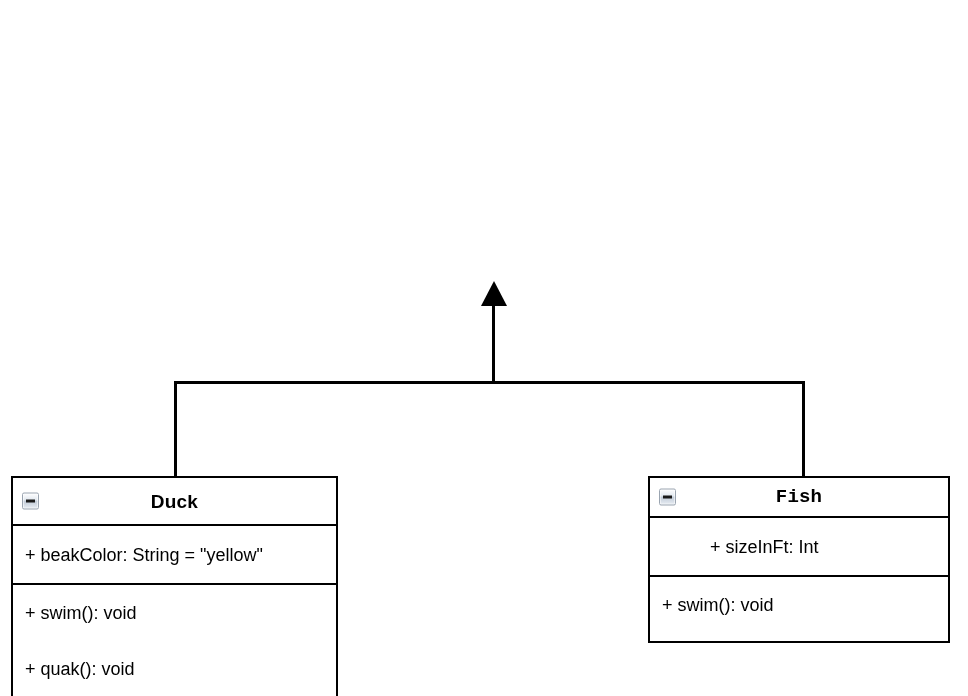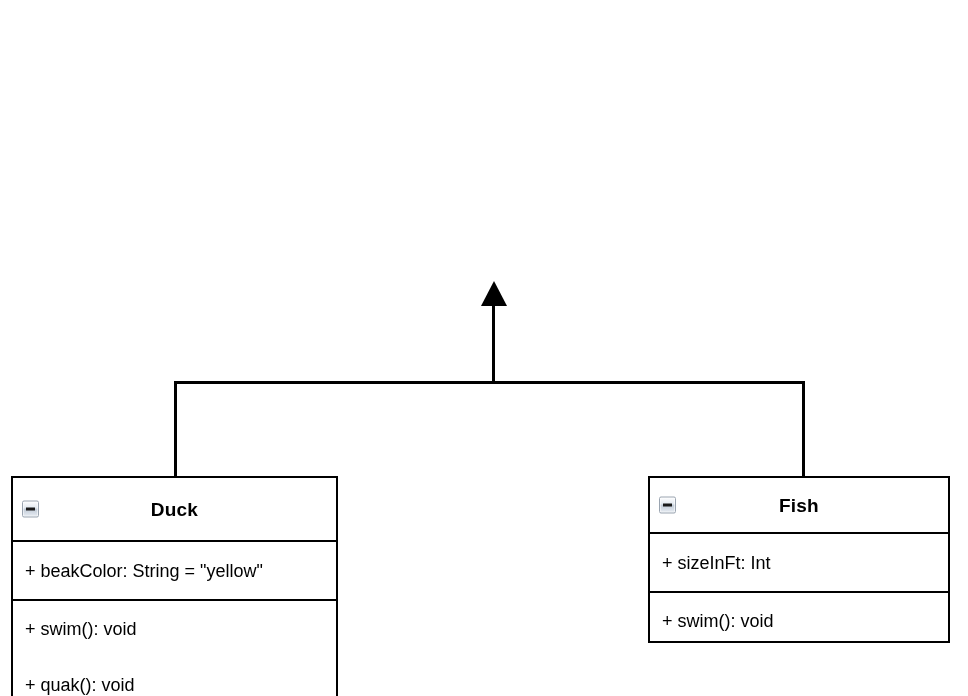--- a/index.html
+++ b/index.html
@@ -112,48 +112,48 @@
 
 
   <div class="arrow-head" style="left:481px; top:281px;"></div>
   <div class="conn-line conn-v" style="left:492px; top:305px; height:79px;"></div>
   <div class="conn-line conn-h" style="left:174px; top:381px; width:631px;"></div>
   <div class="conn-line conn-v" style="left:174px; top:381px; height:96px;"></div>
   <div class="conn-line conn-v" style="left:802px; top:381px; height:96px;"></div>
 
   <div class="uml-class" style="left:11px; top:476px; width:327px; height:228px;">
 
-    <div class="uml-title" style="height:64px;">
+    <div class="uml-title" style="height:48px;">
       <span class="collapse-icon">
         <span class="bar"></span>
       </span>
       <span class="uml-title-text">Duck</span>
     </div>
 
     <div class="uml-section" style="height:57px;">
       <div class="uml-row" style="height:57px;">+ beakColor: String = "yellow"</div>
     </div>
 
     <div class="uml-section" style="height:119px;">
       <div class="uml-row" style="height:56px;">+ swim(): void</div>
       <div class="uml-row" style="height:56px;">+ quak(): void</div>
     </div>
   </div>
 
   <div class="uml-class" style="left:648px; top:476px; width:302px; height:167px;">
 
-    <div class="uml-title" style="height:56px;">
+    <div class="uml-title" style="height:40px;font-family:Liberation Mono, monospace;">
       <span class="collapse-icon">
         <span class="bar"></span>
       </span>
       <span class="uml-title-text">Fish</span>
     </div>
 
     <div class="uml-section" style="height:57px;">
-      <div class="uml-row" style="height:57px;">+ sizeInFt: Int</div>
+      <div class="uml-row" style="height:57px;margin-left:48px;">+ sizeInFt: Int</div>
     </div>
 
     <div class="uml-section" style="height:58px;">
       <div class="uml-row" style="height:56px;">+ swim(): void</div>
     </div>
   </div>
 
 </div>
 
 </body></html>

